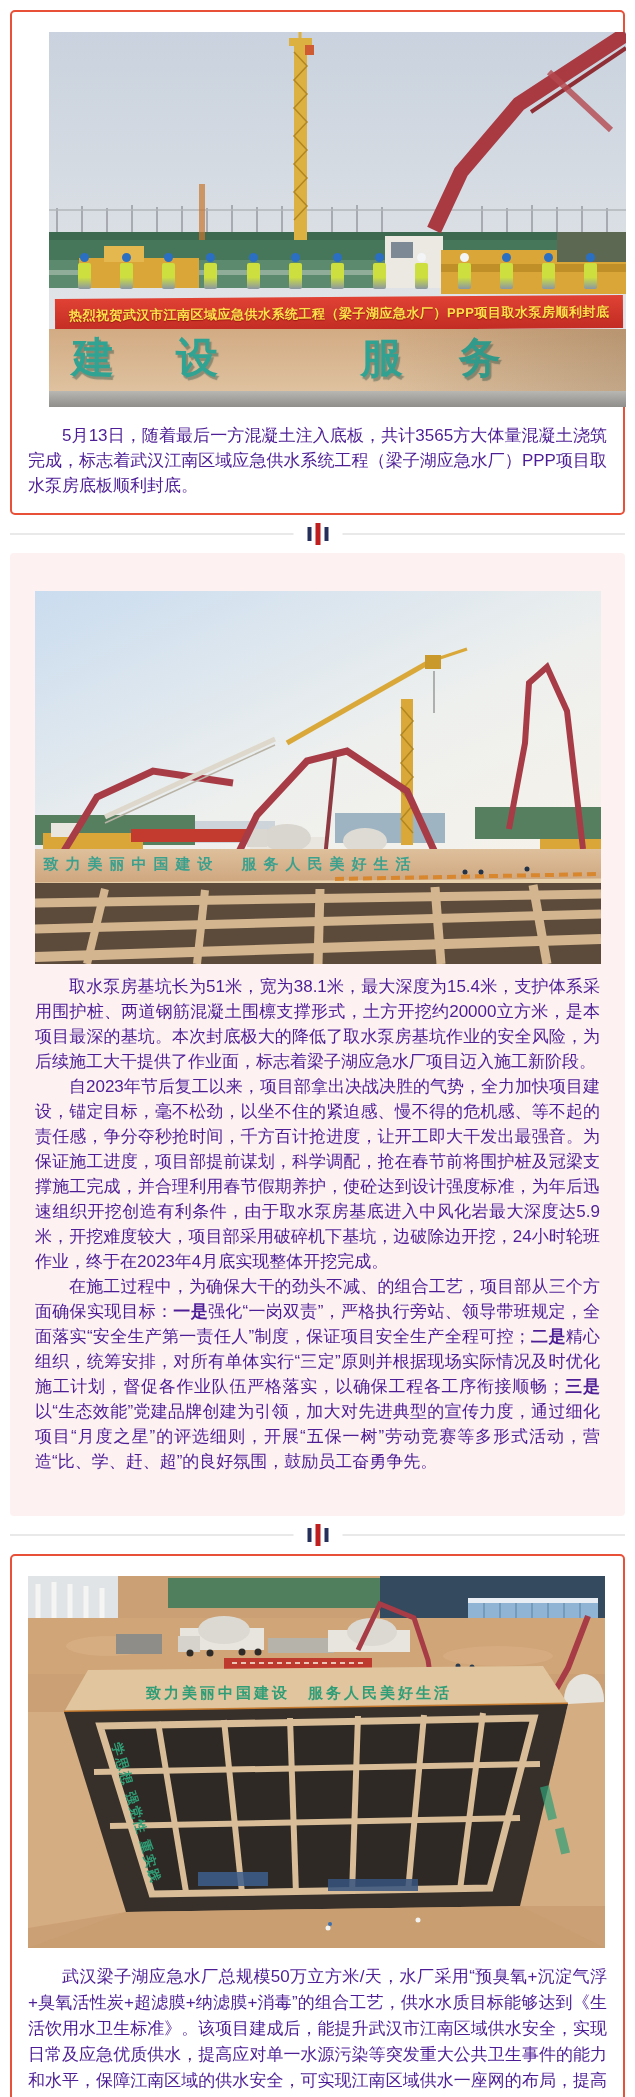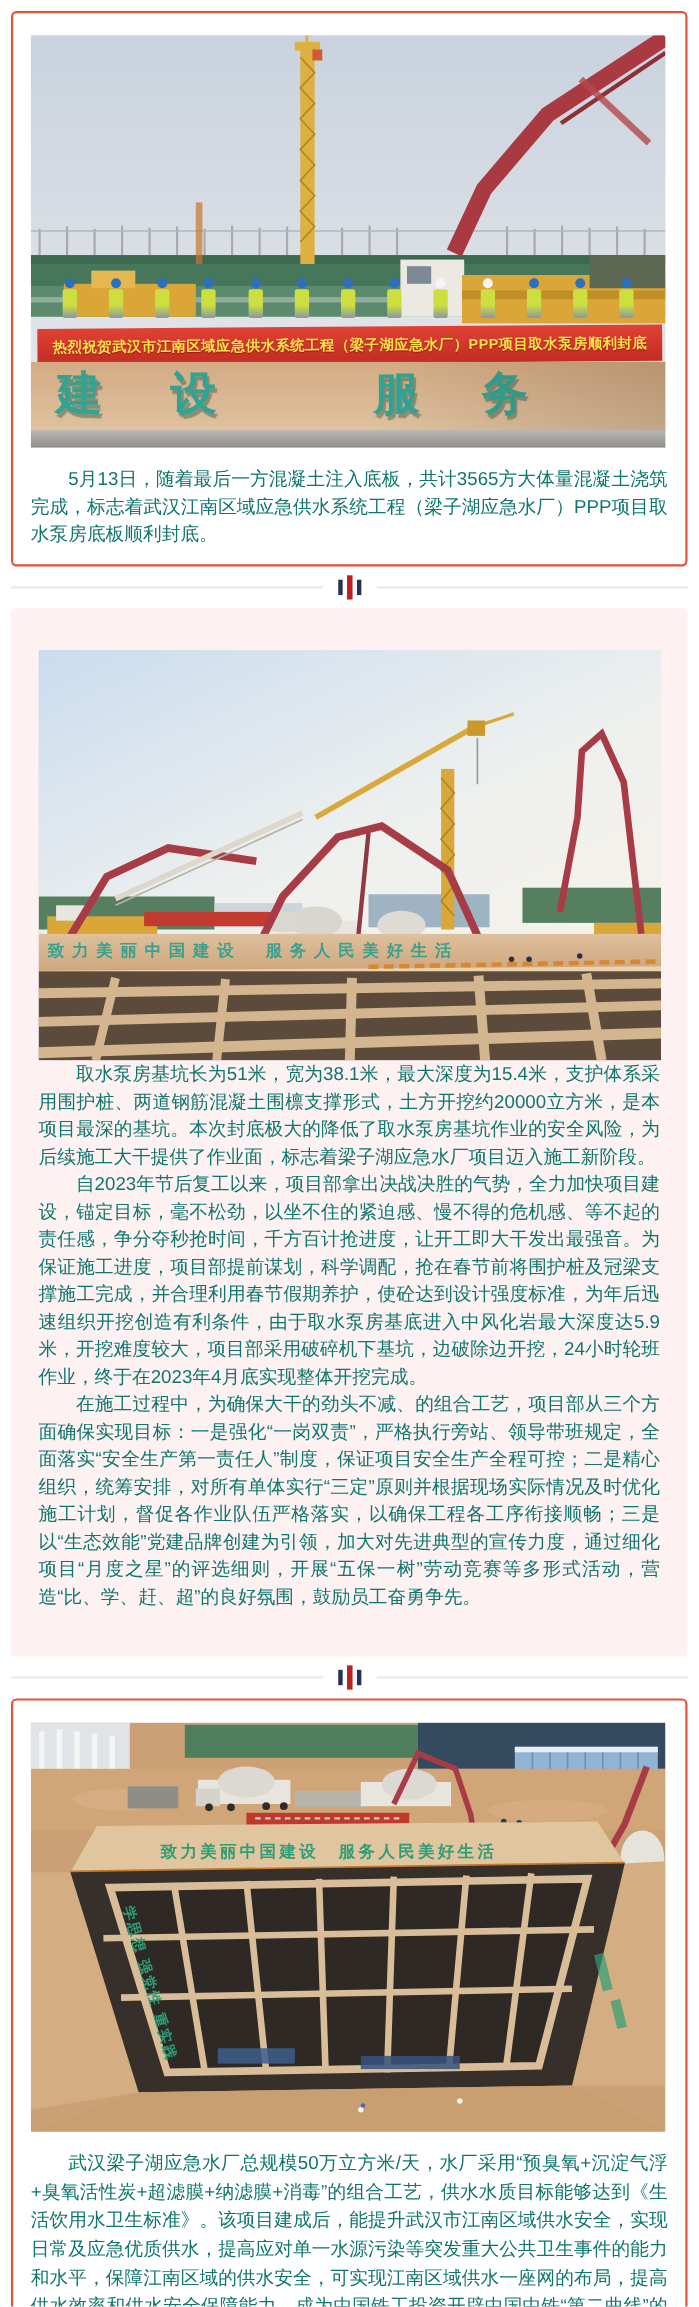--- a/index.html
+++ b/index.html
@@ -4,36 +4,36 @@
 <style>
   * { box-sizing: border-box; margin: 0; padding: 0; }
   html,body { width:635px; background:#ffffff; font-family:"Liberation Sans","DejaVu Sans",sans-serif; }
   .page { width:635px; height:2097px; overflow:hidden; background:#fff; }
 
   .card { margin:0 10px; }
   .card.bordered { border:2px solid #e85038; border-radius:5px; background:#fff; padding:20px 16px 15px; }
   .card.first { margin-top:10px; }
   .card.pink { background:#fdf1f2; border-radius:4px; padding:38px 25px 42px; }
 
-  .para { font-size:17px; line-height:25px; color:#0f766e; text-align:justify; text-indent:2em; }
+  .para { font-size:17px; line-height:25px; color:#4c1d95; text-align:justify; text-indent:2em; }
   .card.bordered .para { margin-top:16px; }
-  .card.pink .para.pfirst { }
-  .para b { font-weight:normal; }
+  .card.pink .para.pfirst { margin-top:10px; }
+  .para b { font-weight:bold; }
   .para.last { line-height:26px; margin-top:12px; }
 
   .divider { position:relative; height:38px; margin:0 10px; }
   .divider::before { content:""; position:absolute; left:0; right:0; top:18px; height:2px; background:#e9e9ea; }
   .divider .bars { position:absolute; left:50%; top:19px; transform:translate(-50%,-50%);
     display:flex; align-items:center; gap:4px; background:#fff; padding:0 14px; }
   .divider .b { display:block; width:4px; height:14px; background:#25305a; }
   .divider .b.r { width:5px; height:22px; background:#c01f1f; }
 
   .photo { position:relative; overflow:hidden; background:#dfe3e8; }
   .photo svg { position:absolute; inset:0; display:block; }
-  .img1 { width:577px; height:375px; }
+  .img1 { width:577px; height:375px;margin-left:21px; }
   .img2 { width:566px; height:373px; }
   .img3 { width:577px; height:372px; }
 
   
   .workers { position:absolute; top:59%; left:0; right:0; height:12%;
     display:flex; justify-content:space-between; padding:0 5%; }
   .wk { position:relative; width:13px; height:42px; }
   .wk::before { content:""; position:absolute; top:0; left:2px; width:9px; height:9px; border-radius:50%; background:#2b6fc2; }
   .wk::after { content:""; position:absolute; top:10px; left:0; width:13px; height:26px; border-radius:2px;
     background:linear-gradient(#cddf3f 55%, #8b97a2); }

